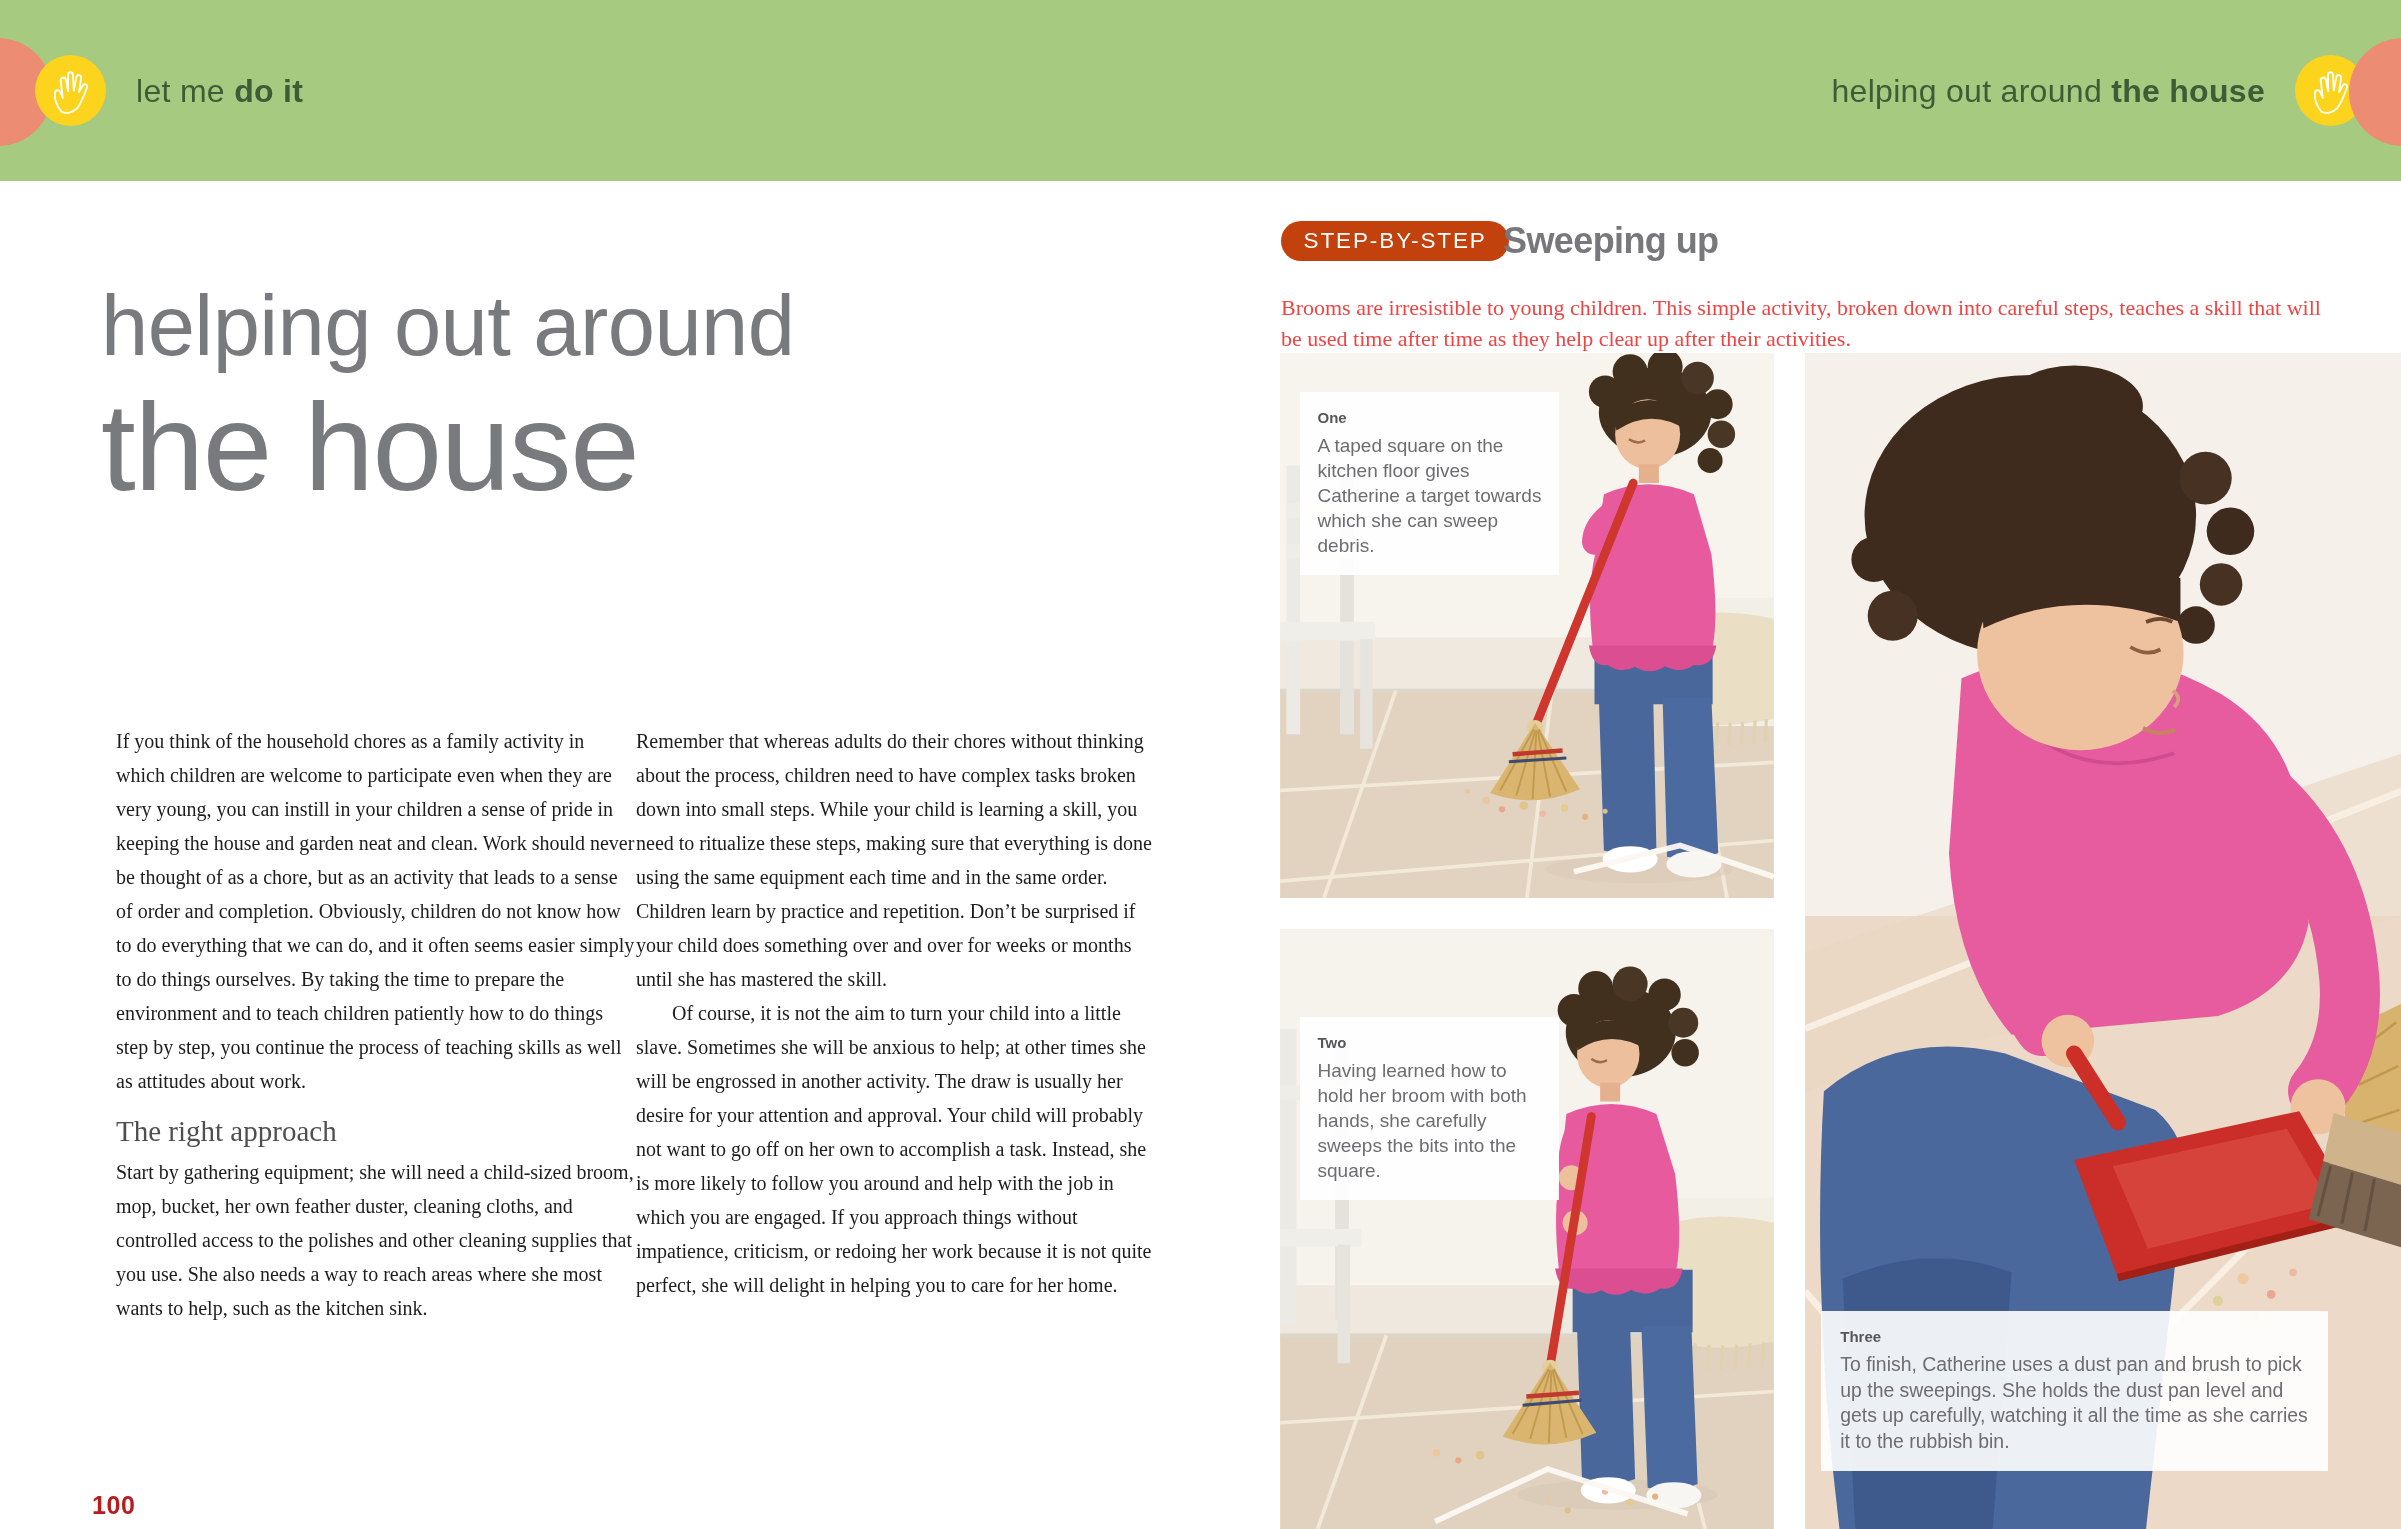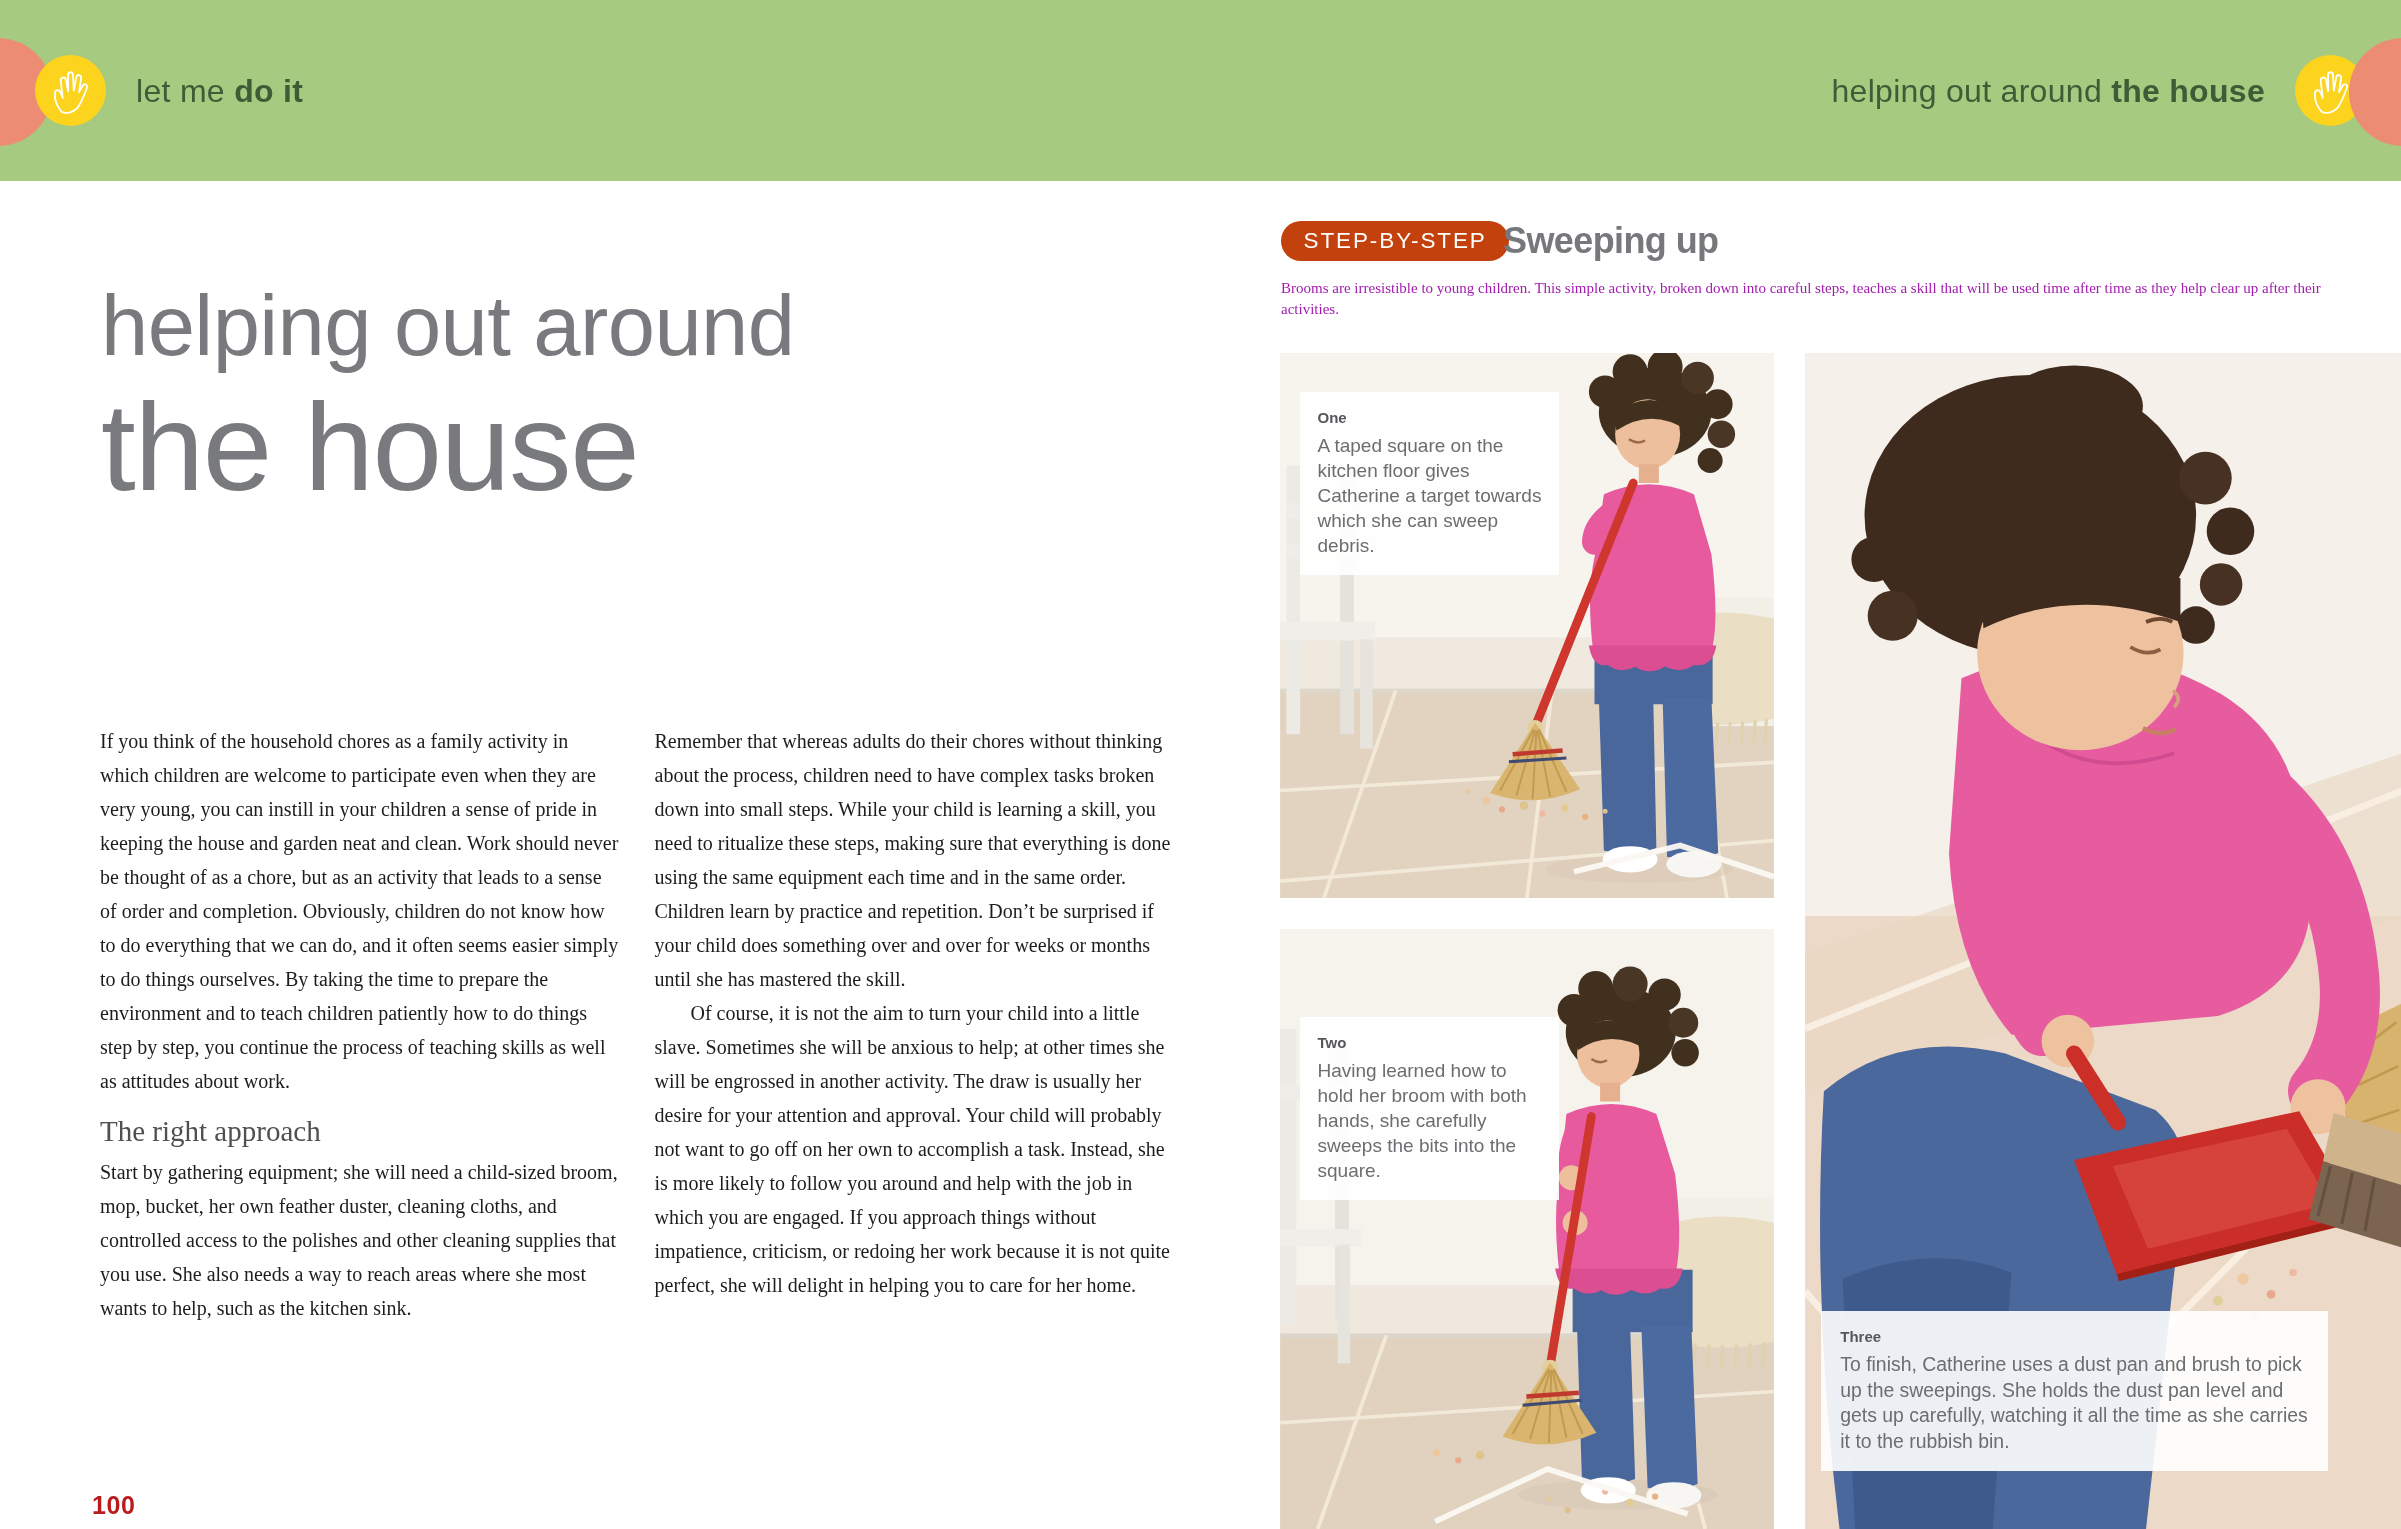--- a/index.html
+++ b/index.html
@@ -19,34 +19,34 @@
   .hl-left{left:136px}
   .hl-right{right:136px}
   .hdr-label b{font-weight:bold}
 
   
   .title{position:absolute;left:101px;top:283px;color:#797a7d;line-height:1;letter-spacing:-0.6px}
   .title .l1{font-size:85px;font-weight:300}
   .title .l2{font-size:125px;font-weight:300;margin-top:16.3px;letter-spacing:-1.3px}
   .intro{position:absolute;left:104px;top:589px;width:1032px;
          font-family:"Liberation Serif",serif;font-size:27px;line-height:1.48;color:#1d1d1b}
-  .columns{position:absolute;left:100px;top:724px;width:1074px;display:flex;gap:35px}
+  .columns{position:absolute;left:116px;top:724px;width:1074px;display:flex;}
   .col{width:520px;font-family:"Liberation Serif",serif;font-size:20px;line-height:34px;color:#1d1d1b}
   .col p{margin:0}
   .col .subhead{font-family:"Liberation Serif",serif;font-weight:400;font-size:29px;color:#4f4f4f;
                 margin:17.5px 0 7.5px 0;line-height:1.1}
   .col .indent{text-indent:36px}
   .pagenum{position:absolute;left:92px;top:1491px;font-size:25px;font-weight:bold;color:#b91c1c;letter-spacing:0.6px}
 
   
   .badge{position:absolute;left:1281px;top:221px;background:#c2410c;color:#ffffff;
          font-size:22.5px;letter-spacing:1.9px;padding:8.8px 22.5px;border-radius:30px;line-height:1}
   .sweep-head{position:absolute;left:1503px;top:220px;font-size:36px;color:#77787b;letter-spacing:-0.6px;font-weight:700}
-  .right-intro{position:absolute;left:1281px;top:278px;width:1057px;
-               font-family:"Liberation Serif",serif;font-size:15px;line-height:1.43;color:#a21caf}
+  .right-intro{position:absolute;left:1281px;top:292px;width:1057px;
+               font-family:"Liberation Serif",serif;font-size:22px;line-height:1.43;color:#ef4444}
 
   .photo{position:absolute;overflow:hidden;background:#f6f3ee}
   .photo svg{position:absolute;left:0;top:0;display:block}
   .photo1{left:1280px;top:353px;width:494px;height:545px}
   .photo2{left:1280px;top:929px;width:494px;height:600px}
   .photo3{left:1805px;top:353px;width:597px;height:1176px}
 
   .caption{position:absolute;background:rgba(255,255,255,0.9);color:#6c6d70;
            font-size:19px;line-height:1.32;padding:16.3px 17.5px}
   .caption .cap-label{display:block;color:#55565a;font-weight:bold;font-size:15px;margin-bottom:5px}

